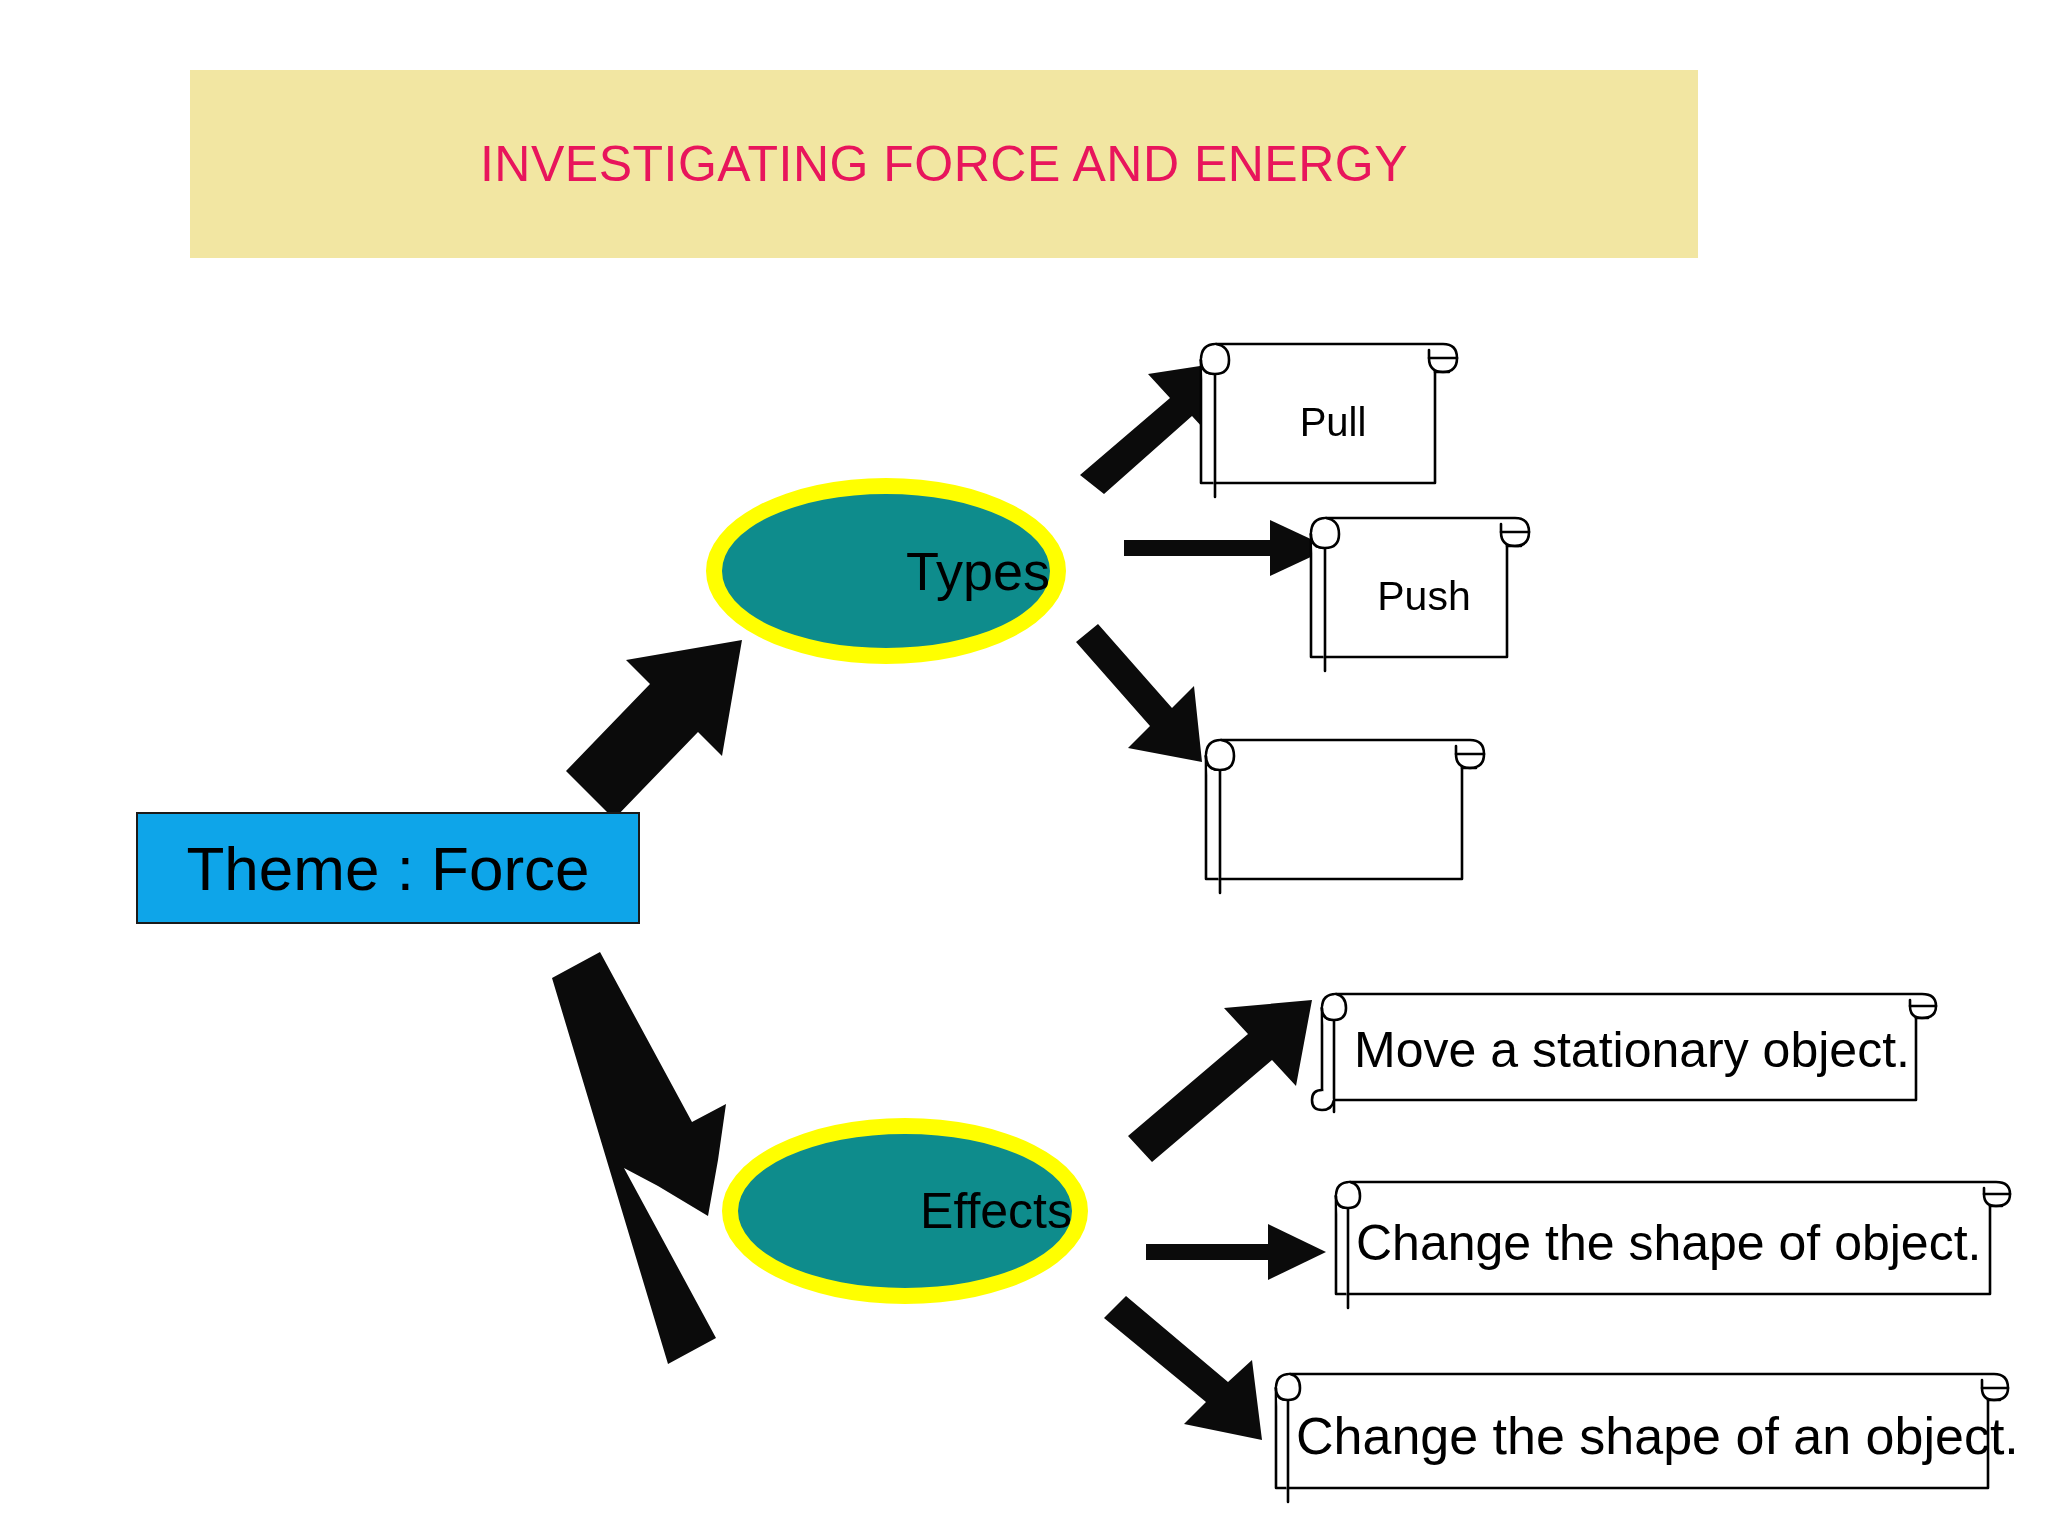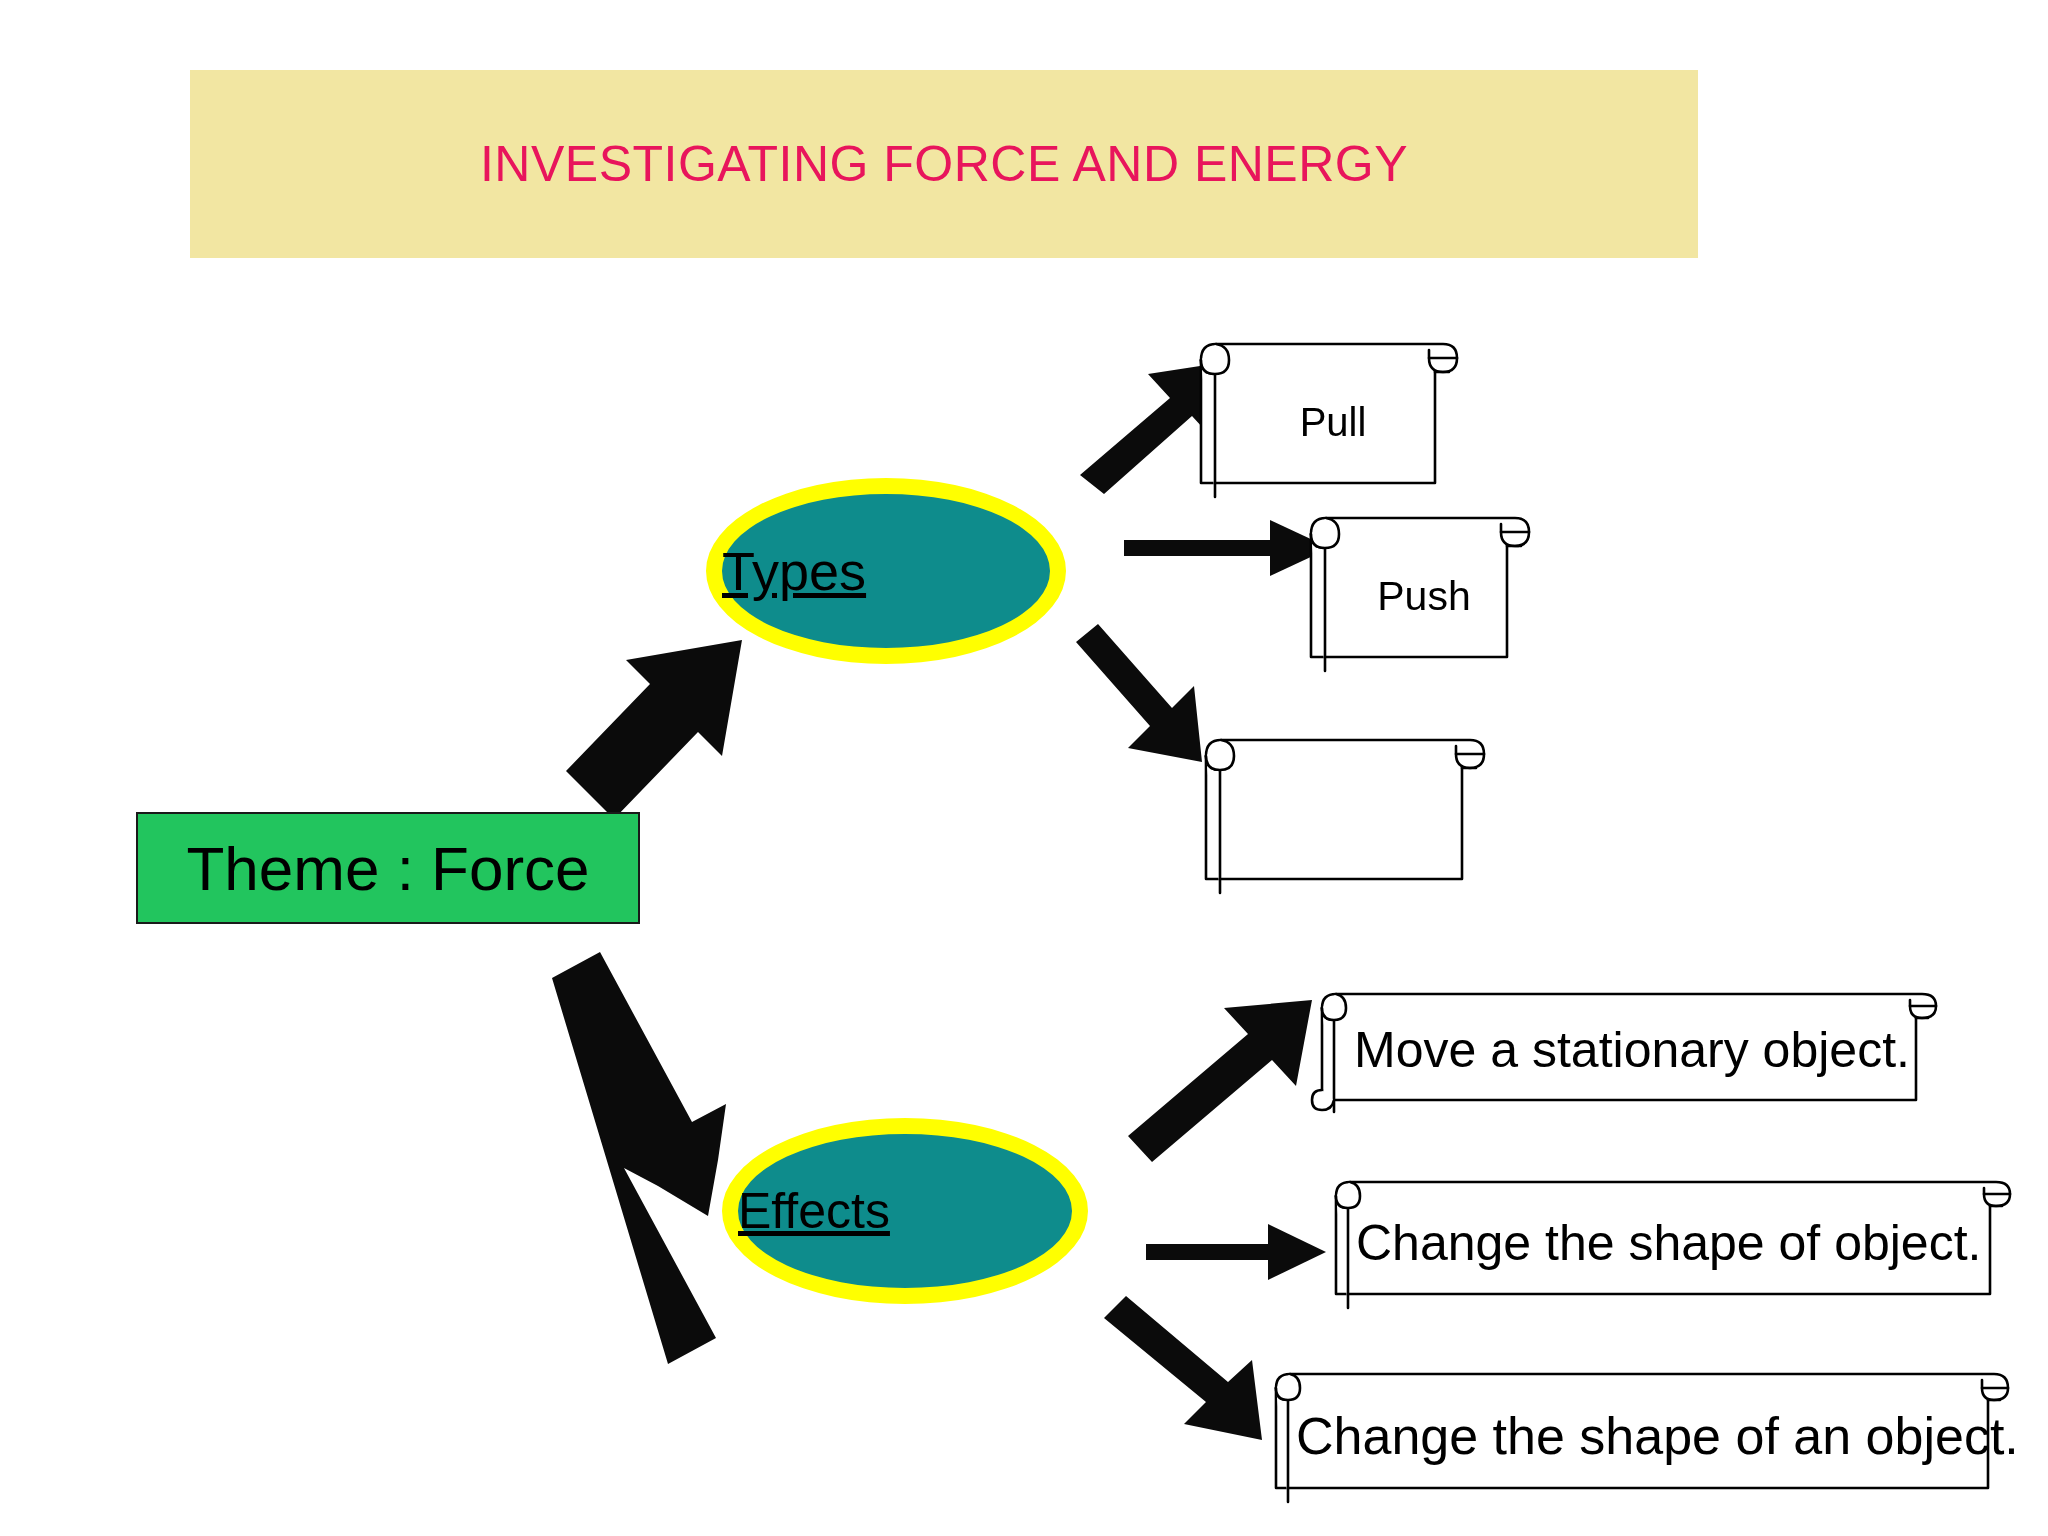--- a/index.html
+++ b/index.html
@@ -41,21 +41,21 @@
     text-align: center;
   }
 
   
   #theme-box {
     position: absolute;
     left: 136px;
     top: 812px;
     width: 504px;
     height: 112px;
-    background: #22c55e;
+    background: #0ea5e9;
     border: 2px solid #1a1a1a;
     box-sizing: border-box;
     display: flex;
     align-items: center;
     justify-content: center;
   }
   #theme-label {
     font-size: 62px;
     color: #000000;
     white-space: nowrap;
@@ -63,22 +63,21 @@
 
   
   .node-ellipse {
     position: absolute;
     border-radius: 50%;
     background: #0E8C8C;
     border: 16px solid #FFFF00;
     box-sizing: border-box;
     display: flex;
     align-items: center;
-    justify-content: flex-start;
-    text-decoration: underline;
+    justify-content: flex-end;
   }
   .node-ellipse span {
     color: #000000;
     font-size: 54px;
     white-space: nowrap;
   }
   #node-types {
     left: 706px;
     top: 478px;
     width: 360px;

